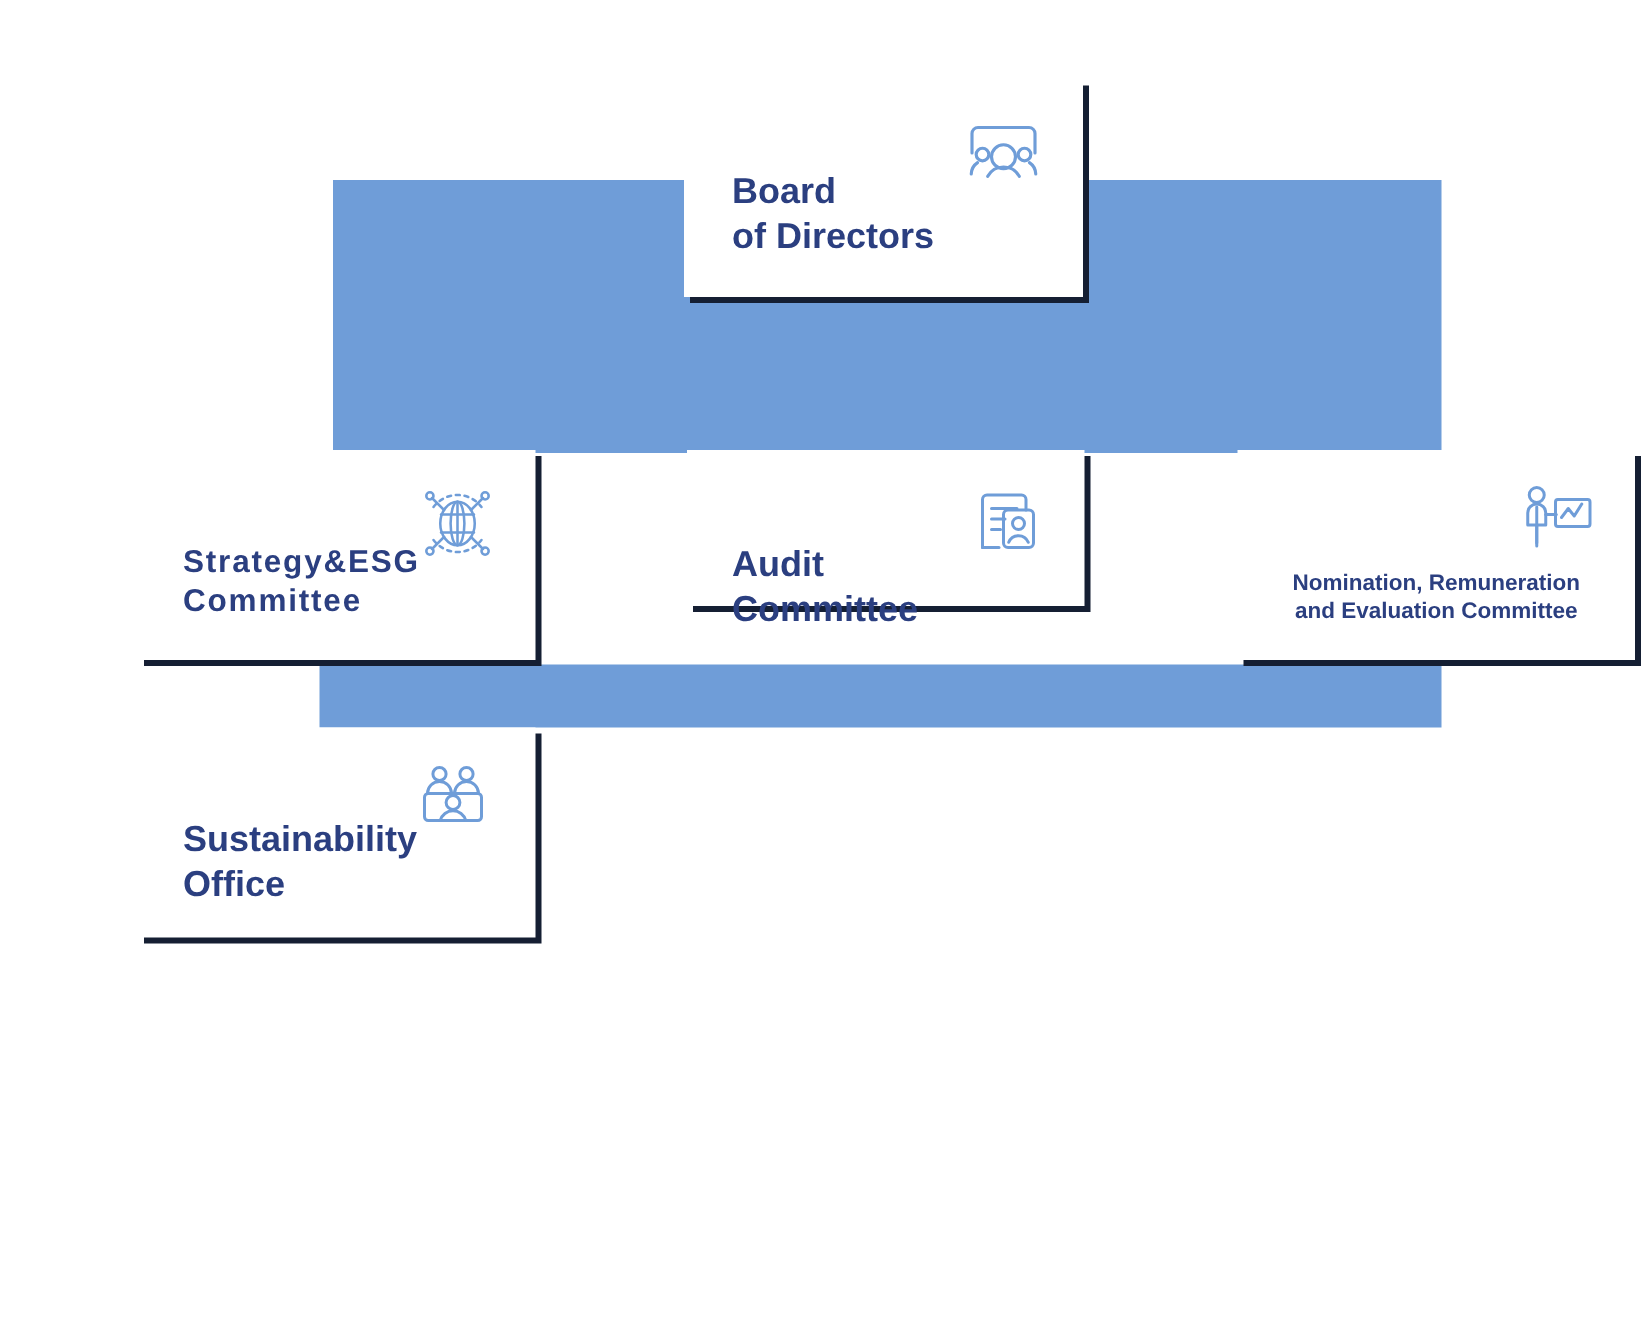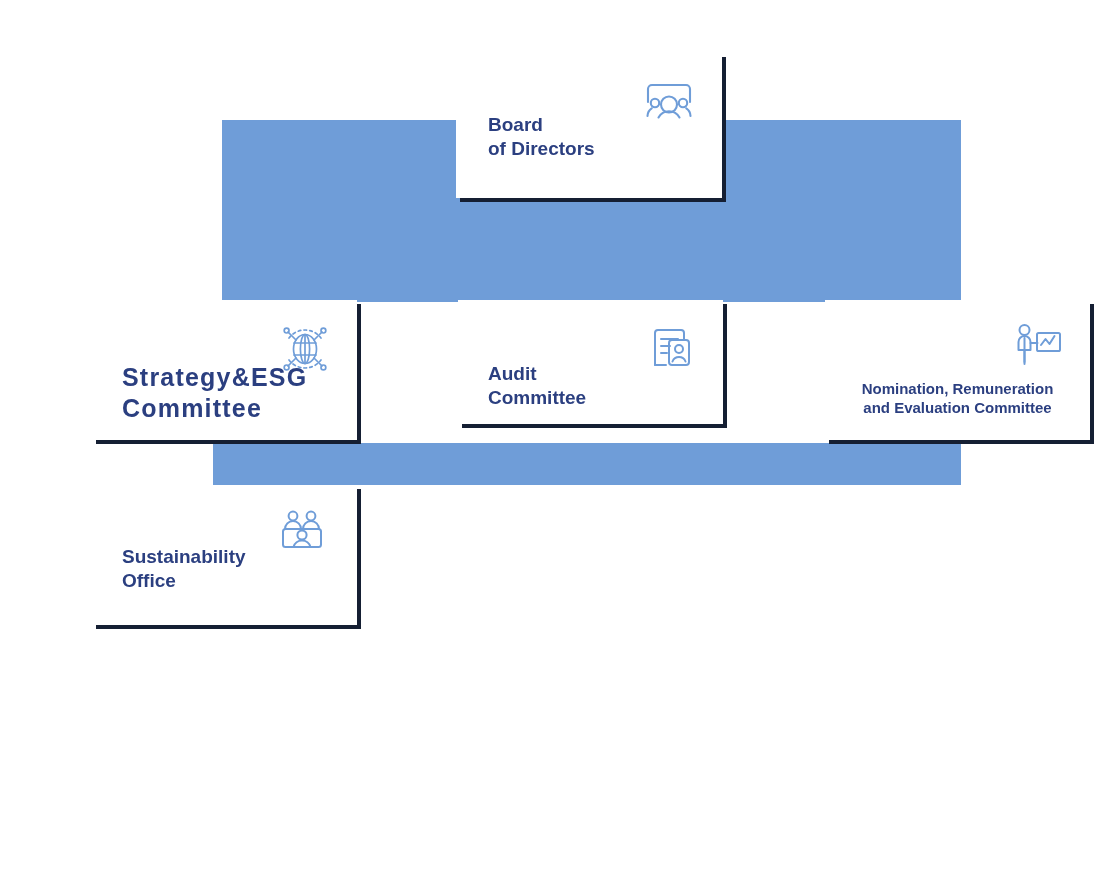--- a/index.html
+++ b/index.html
@@ -30,22 +30,22 @@
     position:absolute;
     color:#2b3f80;
     font-weight:bold;
     line-height:1.24;
     white-space:pre-line;
   }
   .node-icon{position:absolute;}
   .node-icon svg{display:block;}
 
   
-  .lbl-lg{font-size:19px;letter-spacing:0px;}
-  .lbl-lg-sp{font-size:25px;letter-spacing:1.2px;}
+  .lbl-lg{font-size:24px;letter-spacing:0px;}
+  .lbl-lg-sp{font-size:21px;letter-spacing:1.2px;}
   .lbl-sm{font-size:15px;letter-spacing:0px;text-align:center;}
 </style>
 </head>
 <body>
 
 <div id="chart-root">
 
   <div class="connector-layer">
 
     <div class="blue-block" style="left:222px;top:120px;width:739px;height:182px;"></div>
@@ -91,21 +91,21 @@
         <circle cx="8.6" cy="8.6" r="2.4"></circle>
         <circle cx="45.4" cy="8.6" r="2.4"></circle>
         <circle cx="8.6" cy="45.4" r="2.4"></circle>
         <circle cx="45.4" cy="45.4" r="2.4"></circle>
       </svg>
     </div>
     <div class="node-label lbl-lg-sp" style="left:30px;top:62px;">Strategy&amp;ESG
 Committee</div>
   </div>
 
-  <div class="node" style="left:458px;top:300px;width:265px;height:124px;">
+  <div class="node" style="left:458px;top:300px;width:265px;height:104px;">
     <div class="node-frame"></div>
     <div class="node-card"></div>
     <div class="node-icon" style="left:188px;top:22px;">
       <svg width="50" height="50" viewBox="0 0 50 50" fill="none" stroke="#6f9dd8" stroke-width="2" stroke-linecap="round" stroke-linejoin="round">
         <path d="M9 43 V11 a3 3 0 0 1 3 -3 h23 a3 3 0 0 1 3 3 v7"></path>
         <path d="M9 43 h11"></path>
         <path d="M15 17 h17 M15 24 h9 M15 31 h6"></path>
         <rect x="23" y="18" width="20" height="25" rx="3"></rect>
         <circle cx="33" cy="27" r="4"></circle>
         <path d="M26.5 39.5 a7 7 0 0 1 13 0"></path>

